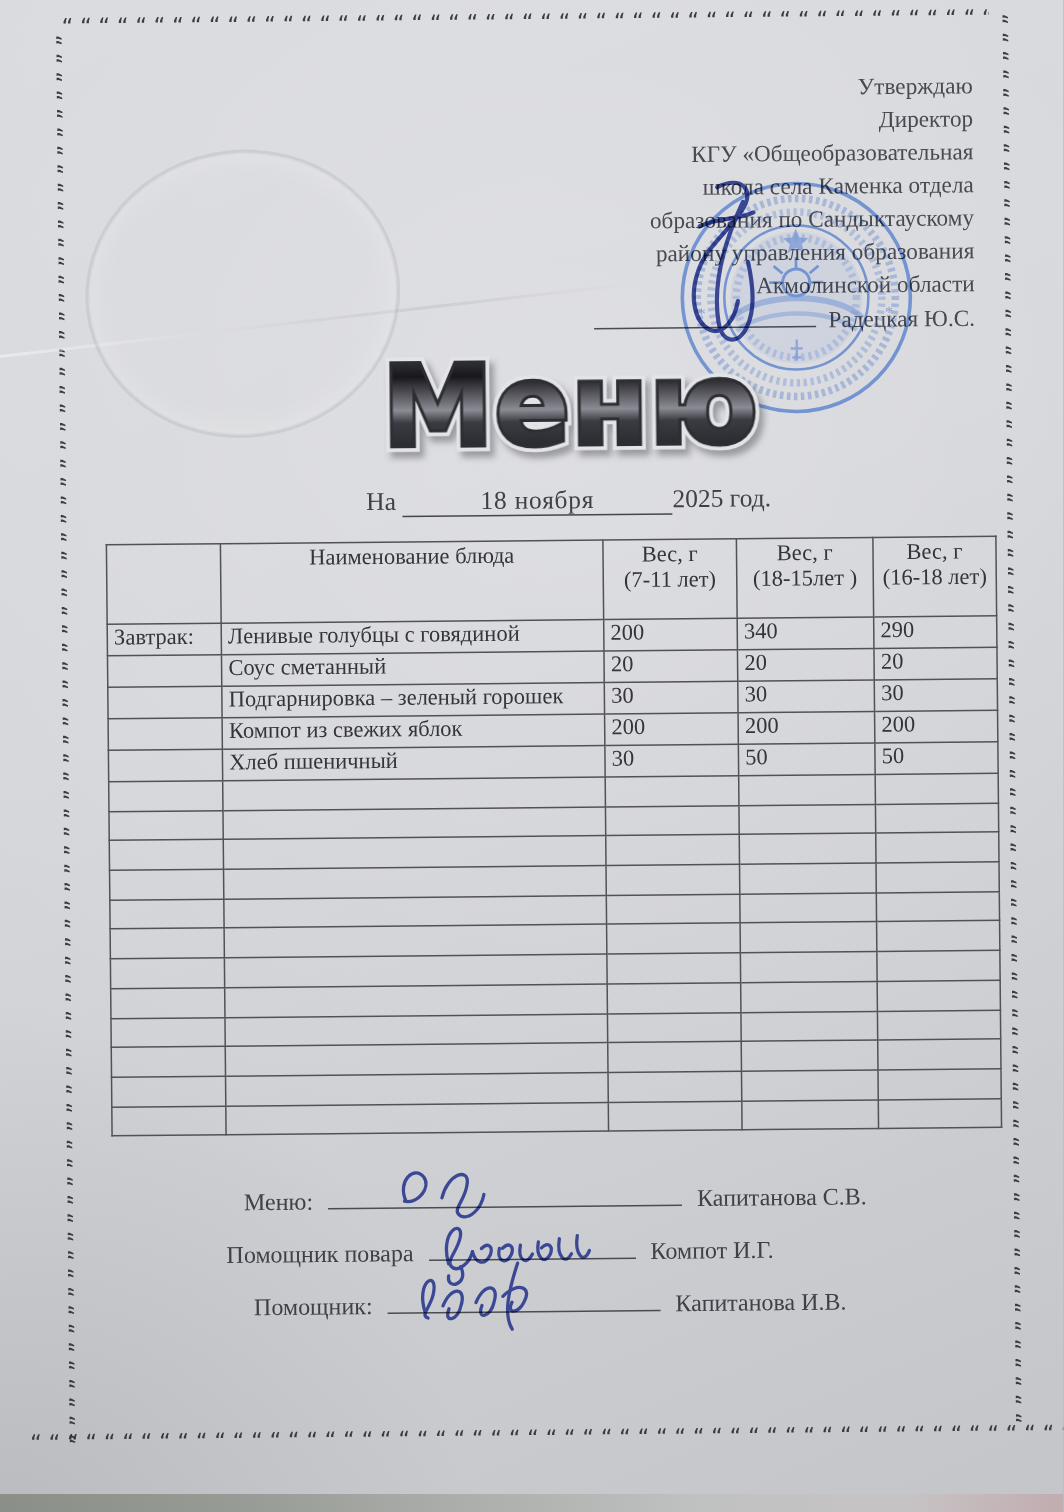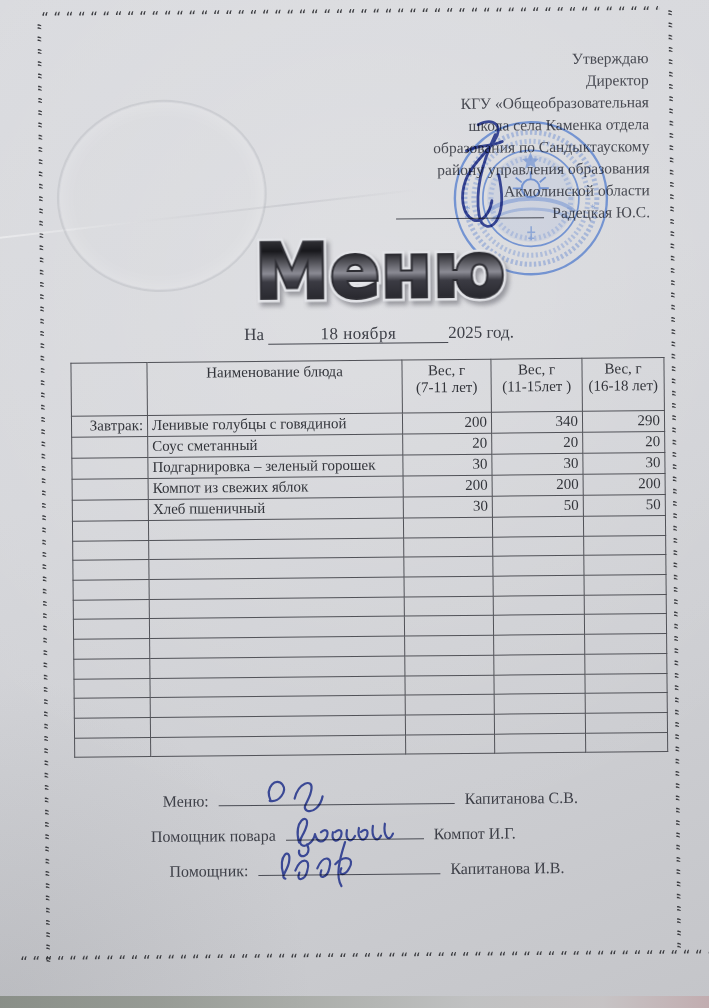--- a/index.html
+++ b/index.html
@@ -47,22 +47,22 @@
   .date-line{position:absolute;left:246px;top:324px;font-size:17px;color:#3f4149;}
   .date-blank{display:inline-block;width:180px;text-align:center;border-bottom:1.3px solid #44464e;line-height:19px;}
   .date-blank span{letter-spacing:.5px;text-align:right;}
   
   .menu-table{position:absolute;left:72px;top:360px;width:593px;border-collapse:collapse;
     table-layout:fixed;font-size:15px;color:#33353b;}
   .menu-table td,.menu-table th{border:1px solid #515258;padding:0 4px;vertical-align:top;font-weight:normal;overflow:hidden;}
   .hdr-row th{height:50px;text-align:center;line-height:17px;padding-top:2px;}
   .dish-row td{height:20px;line-height:19px;}
   .dish-name{text-align:left;white-space:nowrap;}
-  .meal{ text-align:right;}
-  .wv{text-align:right;}
+  .meal{ text-align:left;}
+  .wv{text-align:left;}
   .empty-row td{height:18.7px;}
   
   .sigs{position:absolute;left:148px;top:788px;width:500px;font-size:16px;color:#3f4149;}
   .sig-row{margin-bottom:14px;height:21px;white-space:nowrap;}
   .sig-row .lbl{display:inline-block;}
   .sig-line{display:inline-block;border-bottom:1.2px solid #4a4c54;height:16px;margin:0 10px;vertical-align:baseline;}
   .r1{padding-left:12px}.r1 .sig-line{width:236px}
   .r2{padding-left:0}.r2 .sig-line{width:138px}
   .r3{padding-left:18px}.r3 .sig-line{width:182px}
   .sig-ink{position:absolute;pointer-events:none;mix-blend-mode:multiply;}
@@ -146,21 +146,21 @@
           <col style="width:255px">
           <col style="width:89px">
           <col style="width:91px">
           <col style="width:82px">
         </colgroup>
       <thead>
         <tr class="hdr-row">
           <th></th>
           <th>Наименование блюда</th>
           <th><span>Вес, г</span><br><span>(7-11 лет)</span></th>
-          <th><span>Вес, г</span><br><span>(11-15лет )</span></th>
+          <th><span>Вес, г</span><br><span>(18-15лет )</span></th>
           <th><span>Вес, г</span><br><span>(16-18 лет)</span></th>
         </tr>
       </thead>
       <tbody>
         <tr class="dish-row">
           <td class="meal">Завтрак:</td>
           <td class="dish-name">Ленивые голубцы с говядиной</td>
           <td class="wv">200</td>
           <td class="wv">340</td>
           <td class="wv">290</td>

